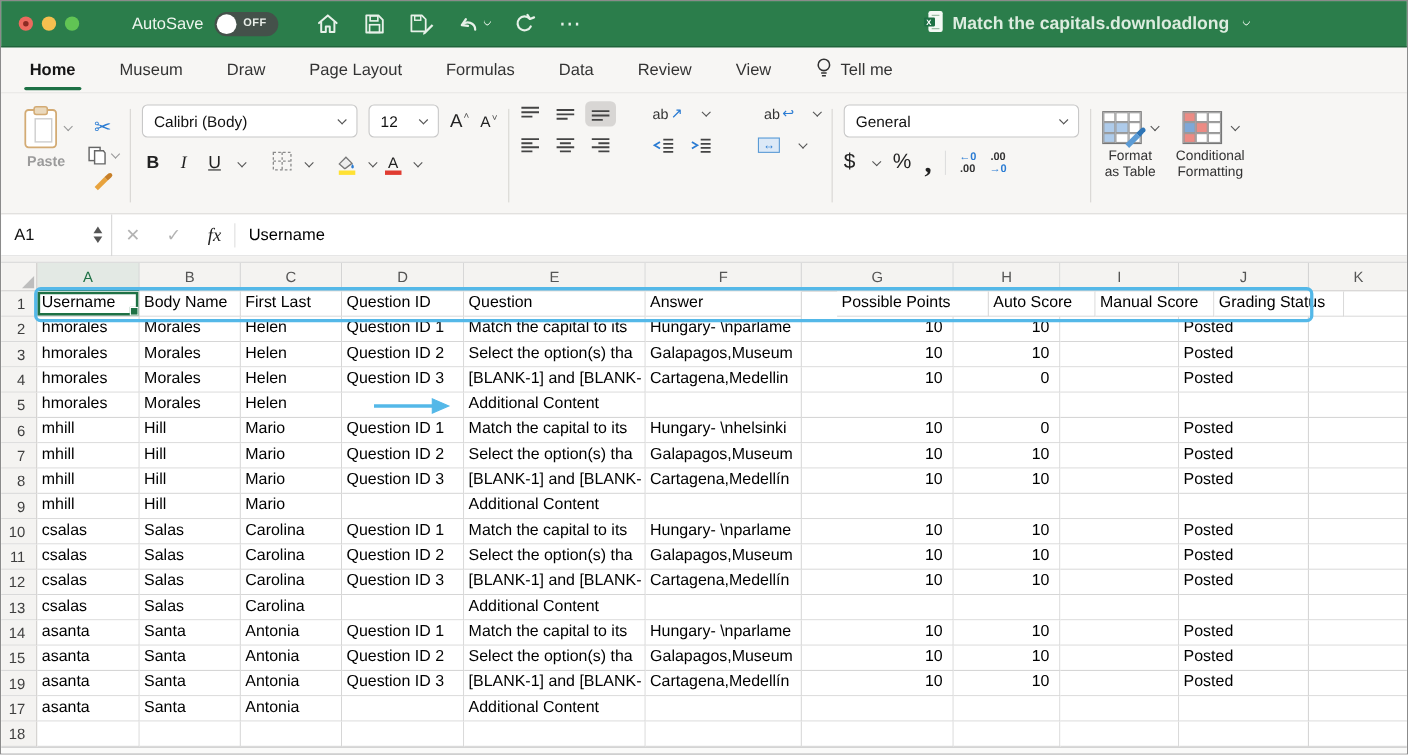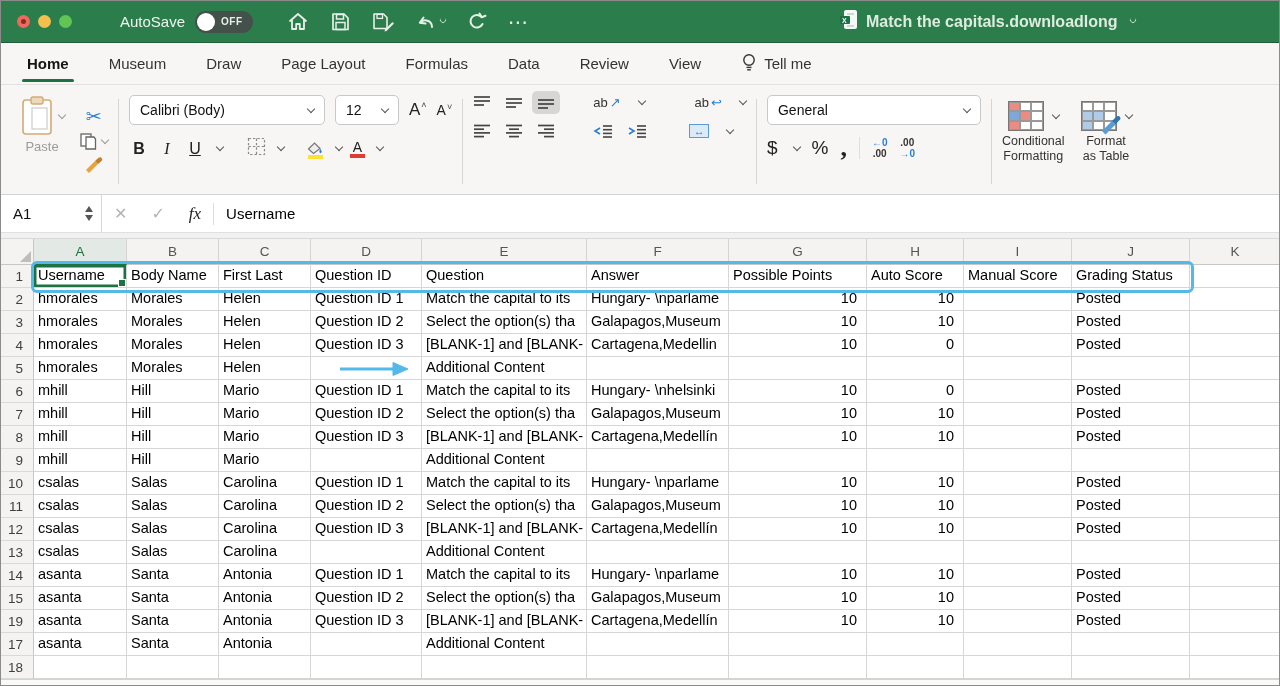--- a/index.html
+++ b/index.html
@@ -40,21 +40,21 @@
   .rrow{display:flex;align-items:center;gap:10px;}
   .selbox{background:#fff;border:1px solid #c8c8c8;border-radius:5px;height:30px;display:flex;align-items:center;padding:0 10px;font-size:14px;color:#111;justify-content:space-between;}
   .btn-letter{font-size:17px;color:#222;display:flex;align-items:flex-start;}
   .btn-letter sup{font-size:9px;color:#444;margin-left:1px;}
   .fmt{font-size:16px;color:#222;width:20px;text-align:center;}
   .fmt.b{font-weight:800;}
   .fmt.i{font-style:italic;font-family:"Liberation Serif",serif;}
   .fmt.u{text-decoration:underline;}
   .colorbar{display:flex;flex-direction:column;align-items:center;line-height:12px;margin-top:2px;}
   .colorbar .bar{width:15px;height:4px;margin-top:1px;}
-  .paste-col{display:flex;flex-direction:column;align-items:center;gap:2px;}
+  .paste-col{display:flex;flex-direction:column;align-items:center;gap:2px;font-weight:bold;}
   .paste-label{font-size:13px;color:#9b9b9b;}
   .clip-col{display:flex;flex-direction:column;gap:6px;align-items:center;justify-content:center;margin-top:2px;}
   .two-line-btn{display:flex;flex-direction:column;align-items:center;gap:3px;padding-top:2px;}
   .two-line-btn .lbl{font-size:12.5px;color:#333;line-height:15px;text-align:center;}
   .cfgrid{width:36px;height:30px;border:1px solid #777;display:grid;grid-template-columns:1fr 1fr 1fr;grid-template-rows:1fr 1fr 1fr;background:#fff;}
   .cfgrid div{border:0.5px solid #999;}
   .fatwrap{position:relative;}
   .fatgrid{width:36px;height:30px;border:1px solid #777;display:grid;grid-template-columns:1fr 1fr 1fr;grid-template-rows:1fr 1fr 1fr;background:#fff;}
   .fatgrid div{border:0.5px solid #999;}
   .decbtn{display:flex;flex-direction:column;align-items:center;font-size:10px;line-height:11px;color:#333;font-weight:600;}
@@ -402,37 +402,20 @@
           <span class="blue">→0</span>
         </span>
       </div>
     </div>
 
     <div class="rsep"></div>
 
     <div class="rgroup" style="flex-direction:row;gap:16px;padding-top:8px;">
       <div class="two-line-btn">
         <div style="display:flex;align-items:center;gap:5px;">
-          <div class="cfgrid">
-            <div style="background:#ec8b84;"></div>
-              <div></div>
-              <div></div>
-            <div style="background:#7fa8d7;"></div>
-              <div style="background:#ec8b84;"></div>
-              <div></div>
-            <div style="background:#ec8b84;"></div>
-              <div></div>
-              <div></div>
-          </div>
-          <span class="chev"></span>
-        </div>
-        <span class="lbl"><span>Conditional</span><br><span>Formatting</span></span>
-      </div>
-      <div class="two-line-btn">
-        <div style="display:flex;align-items:center;gap:5px;">
           <div class="fatwrap">
             <div class="fatgrid">
               <div></div>
                 <div></div>
                 <div></div>
               <div style="background:#aecbea;"></div>
                 <div style="background:#aecbea;"></div>
                 <div></div>
               <div style="background:#aecbea;"></div>
                 <div></div>
@@ -440,20 +423,37 @@
             </div>
             <svg width="24" height="24" viewBox="0 0 24 24" style="position:absolute;right:-6px;bottom:-4px;">
                 <path d="M3 20 L13 10 L16.5 13.5 L6.5 23.5 Z" fill="#5b9bd5"></path>
                 <path d="M13 10 L17 6 Q19.5 4 21 6 Q22.3 8 20 9.5 L16.5 13.5 Z" fill="#2e75b6"></path>
               </svg>
           </div>
           <span class="chev"></span>
         </div>
         <span class="lbl"><span>Format</span><br><span>as Table</span></span>
       </div>
+      <div class="two-line-btn">
+        <div style="display:flex;align-items:center;gap:5px;">
+          <div class="cfgrid">
+            <div style="background:#ec8b84;"></div>
+              <div></div>
+              <div></div>
+            <div style="background:#7fa8d7;"></div>
+              <div style="background:#ec8b84;"></div>
+              <div></div>
+            <div style="background:#ec8b84;"></div>
+              <div></div>
+              <div></div>
+          </div>
+          <span class="chev"></span>
+        </div>
+        <span class="lbl"><span>Conditional</span><br><span>Formatting</span></span>
+      </div>
     </div>
   </div>
 
   <div class="fbar">
     <div class="namebox">
       <span>A1</span>
       <span class="stepper">
           <span class="tri-up"></span>
           <span class="tri-down"></span>
         </span>
@@ -492,21 +492,21 @@
           <polygon points="55,1.5 55,14.5 70,8" fill="#54b8e8" stroke="#54b8e8"></polygon>
         </svg>
     <div class="grow">
           <div class="rownum">1</div>
           <div class="cell selected" style="width: 93px;">Username</div>
           <div class="cell" style="width: 92px;">Body Name</div>
           <div class="cell" style="width: 92px;">First Last</div>
           <div class="cell" style="width: 111px;">Question ID</div>
           <div class="cell" style="width: 165px;">Question</div>
           <div class="cell" style="width: 142px;">Answer</div>
-          <div class="cell" style="width: 138px;">Possible Points</div>
+          <div class="cell" style="width: 138px; margin-left: 32px;">Possible Points</div>
           <div class="cell" style="width: 97px;">Auto Score</div>
           <div class="cell" style="width: 108px;">Manual Score</div>
           <div class="cell" style="width: 118px;">Grading Status</div>
           <div class="cell" style="width: 91px;"></div>
         </div>
         <div class="grow">
           <div class="rownum">2</div>
           <div class="cell" style="width: 93px;">hmorales</div>
           <div class="cell" style="width: 92px;">Morales</div>
           <div class="cell" style="width: 92px;">Helen</div>

